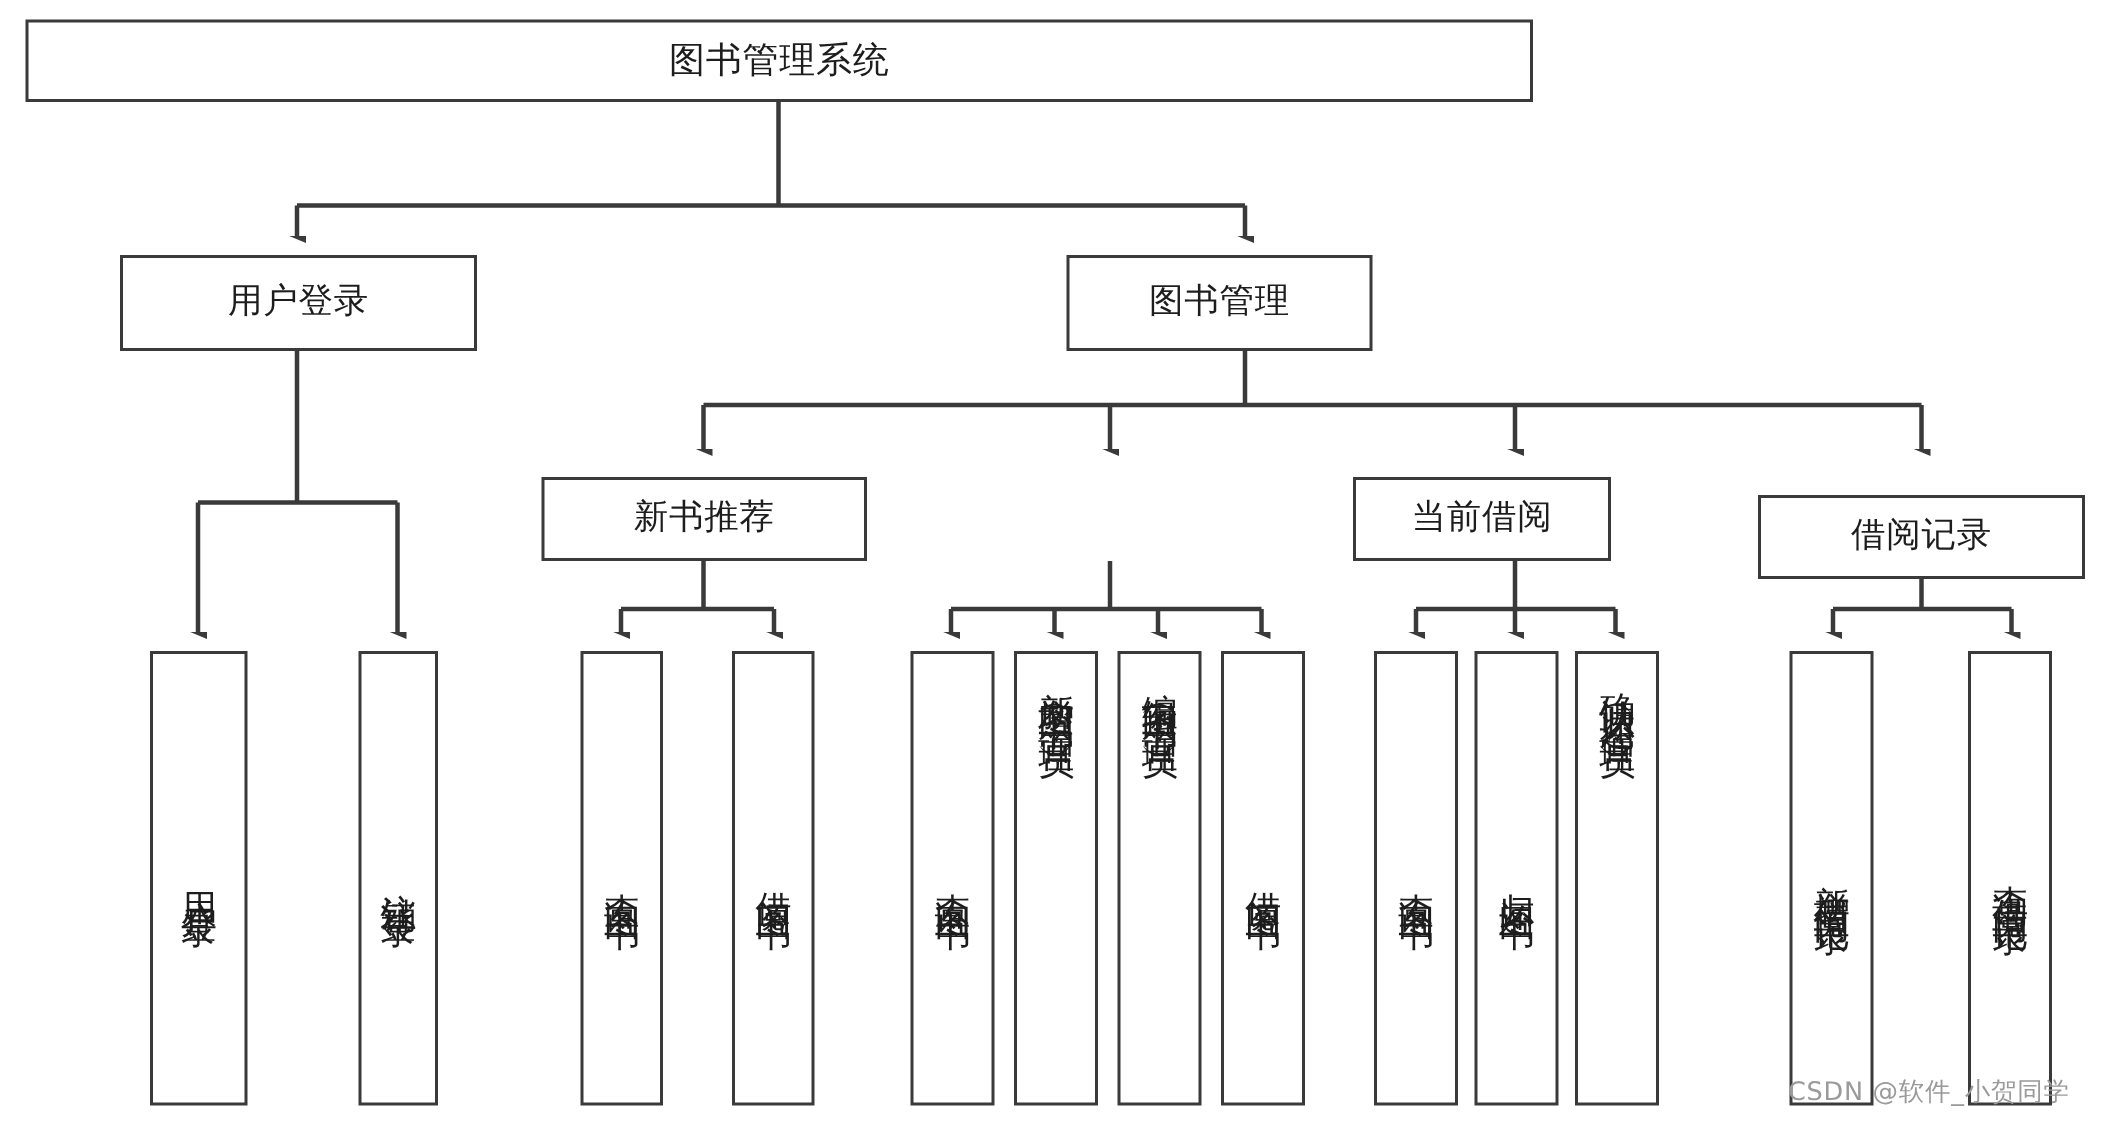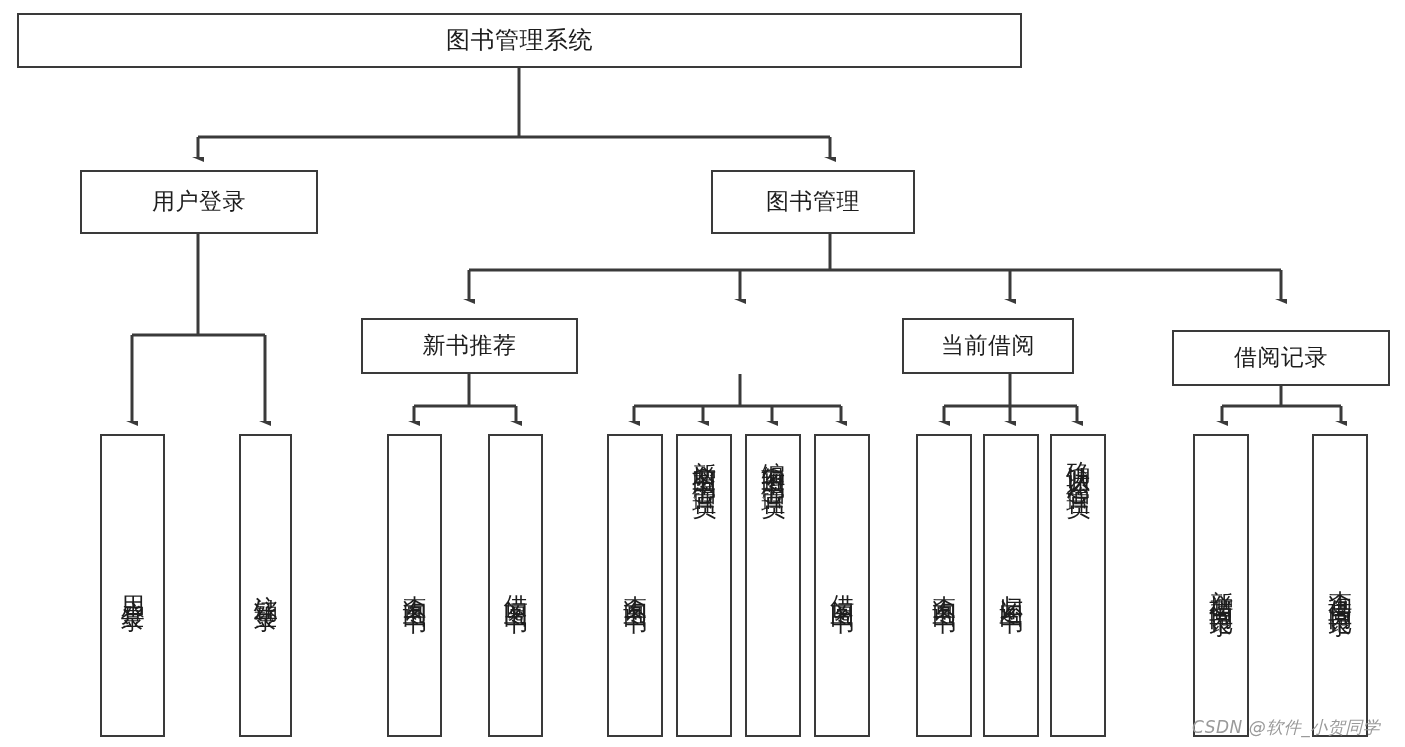--- a/index.html
+++ b/index.html
@@ -66,21 +66,20 @@
   .node.vert.centered {
     align-items: center;
     padding-top: 0;
   }
   .watermark {
     position: absolute;
     font-size: 17px;
     color: #9a9a9a;
     white-space: nowrap;
     letter-spacing: 0.5px;
-    font-style: italic;
   }
 </style>
 </head>
 <body>
 
 <div id="canvas">
 
   <svg id="edges" viewBox="0 0 1405 747" width="1405" height="747" xmlns="http://www.w3.org/2000/svg">
     <defs>
       <marker id="arrow" markerWidth="10" markerHeight="12" refX="1" refY="6" orient="auto" markerUnits="userSpaceOnUse">

